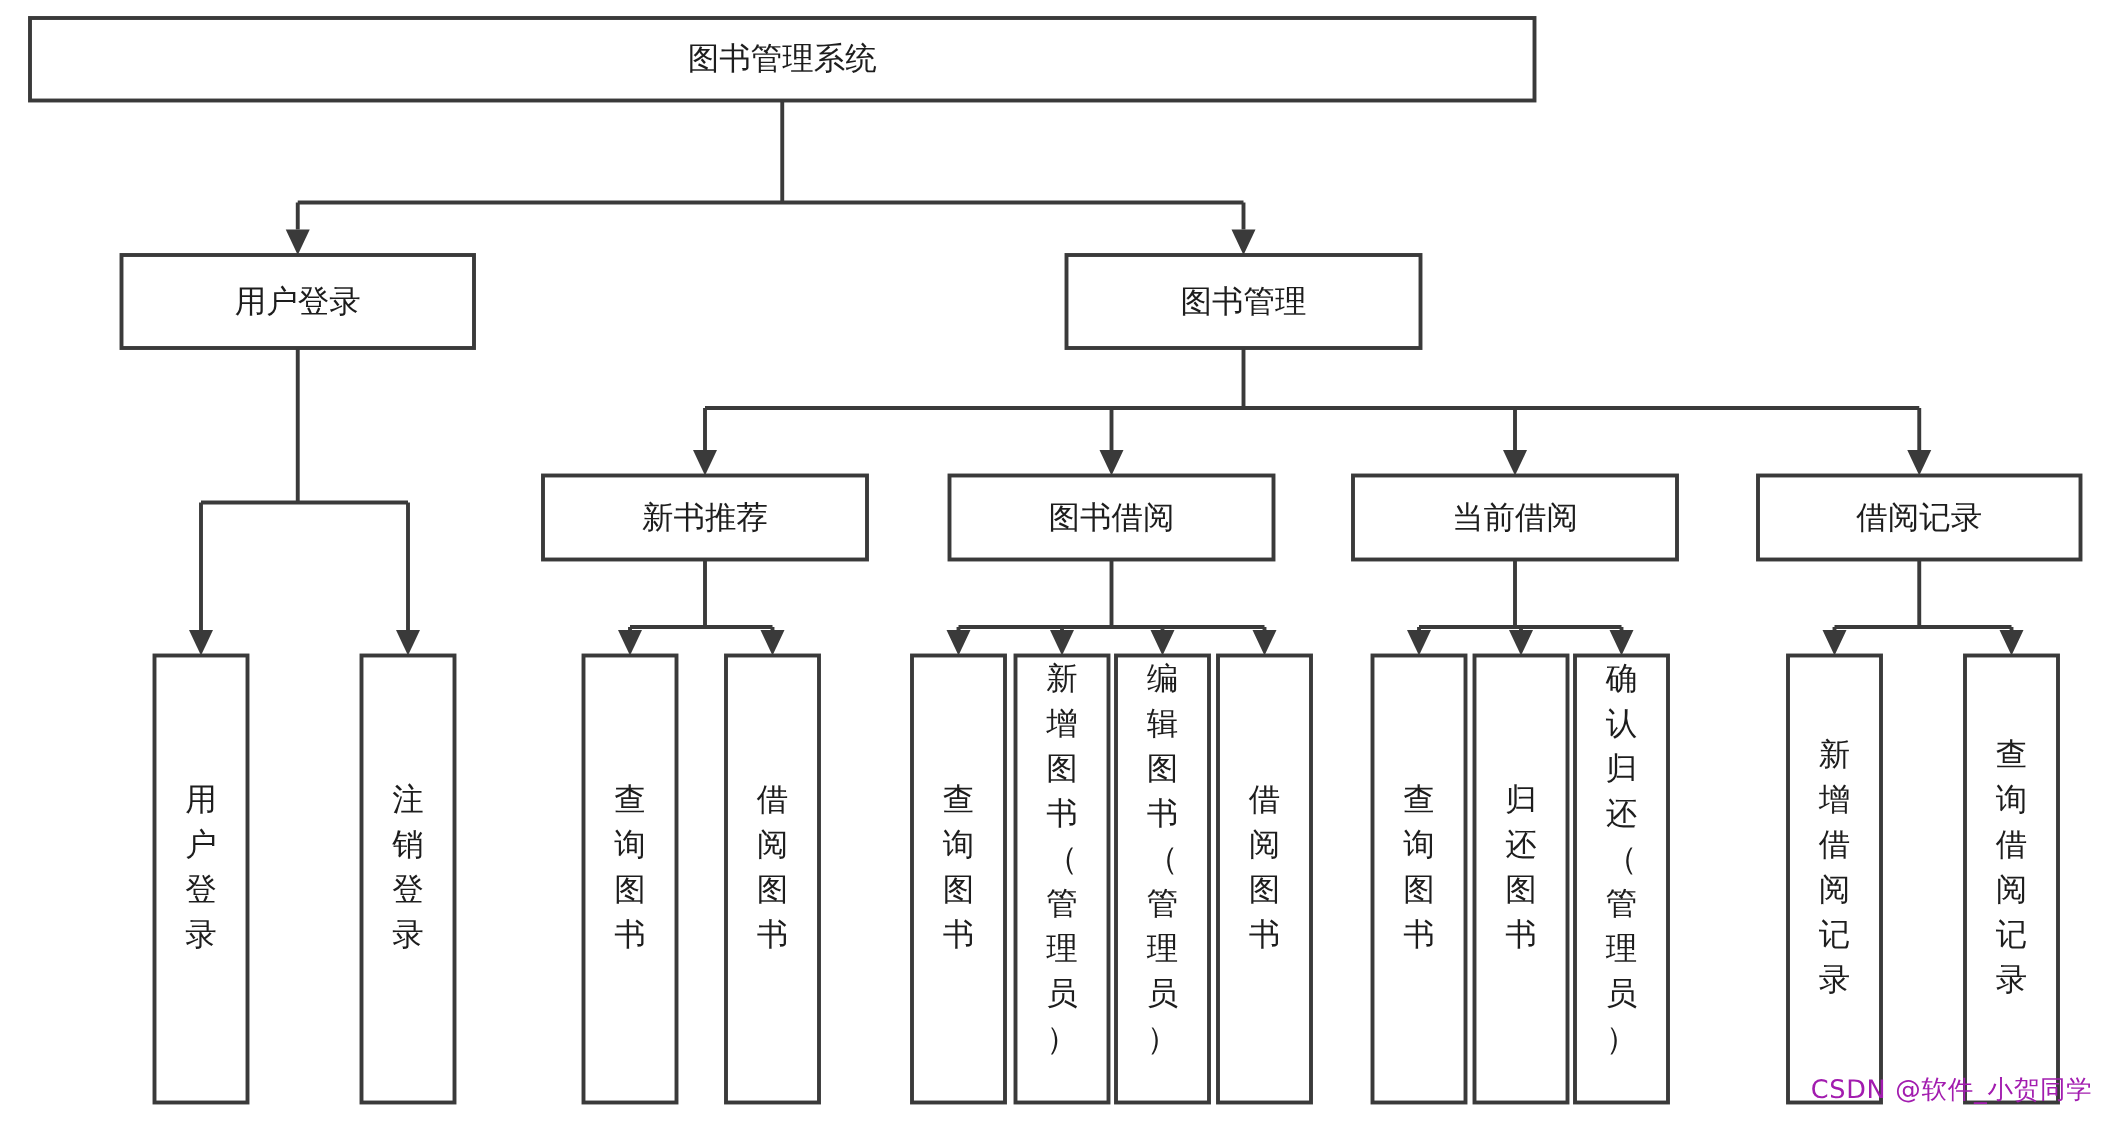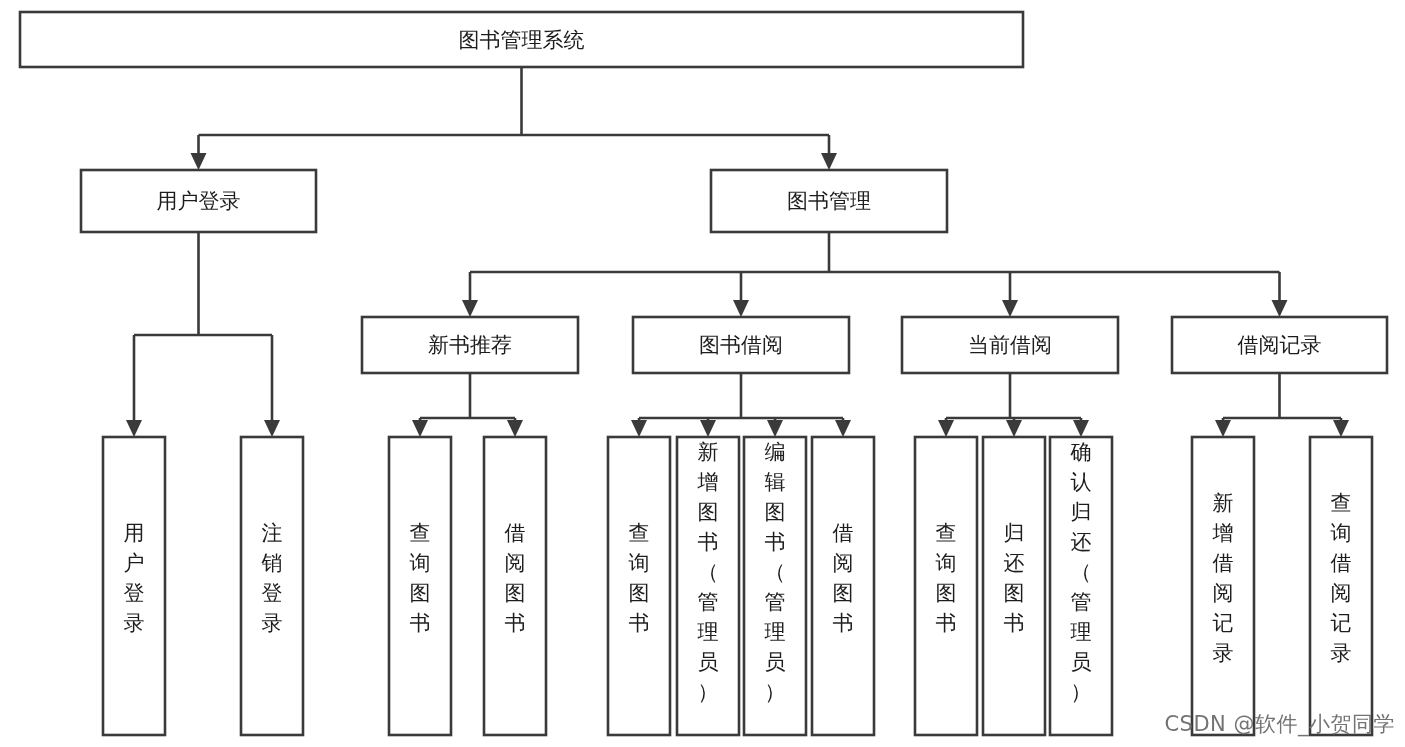--- a/index.html
+++ b/index.html
@@ -53,22 +53,22 @@
   }
   .arrow-head {
     fill: #3a3a3a;
     stroke: none;
   }
   .watermark {
     position: absolute;
     right: 10px;
     bottom: 6px;
     font-family: "DejaVu Sans", "Liberation Sans", sans-serif;
-    font-size: 21px;
-    color: #737373;
+    font-size: 17px;
+    color: #a21caf;
     letter-spacing: 0.5px;
     white-space: nowrap;
     user-select: none;
   }
 </style>
 </head>
 <body>
 
 <div id="diagram-root">
   <svg class="diagram-canvas" viewBox="0 0 1405 747" xmlns="http://www.w3.org/2000/svg">

